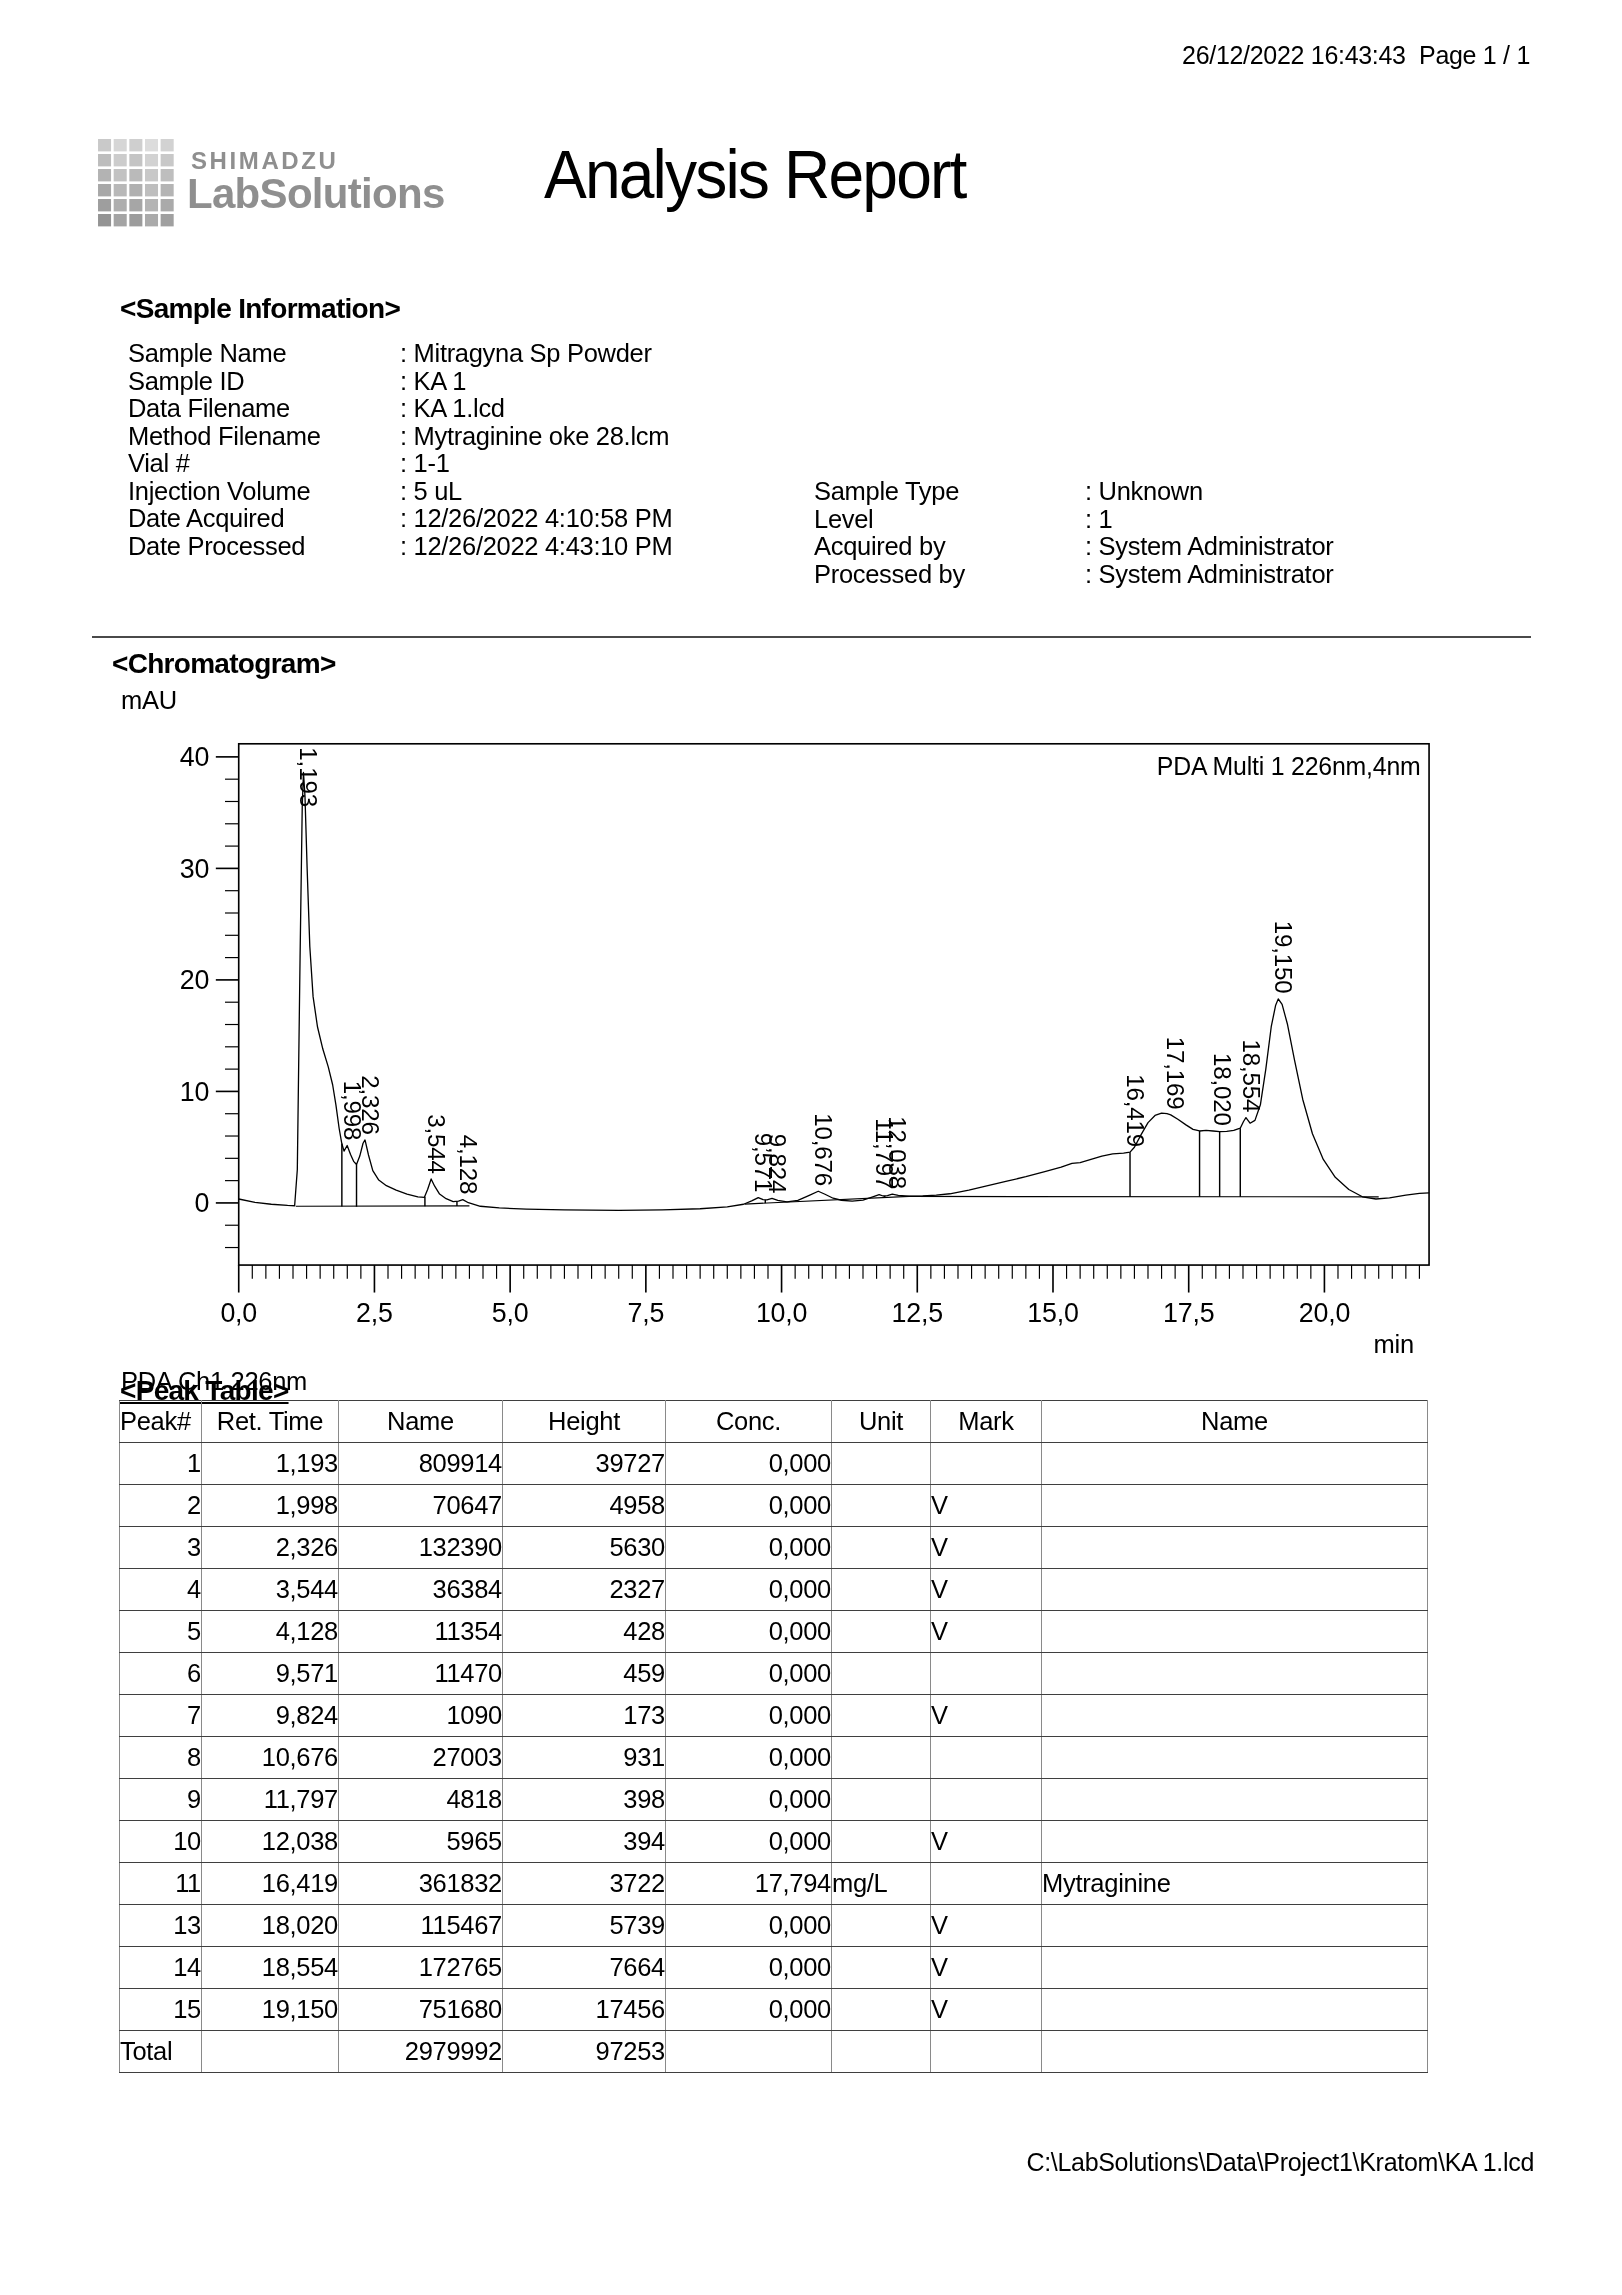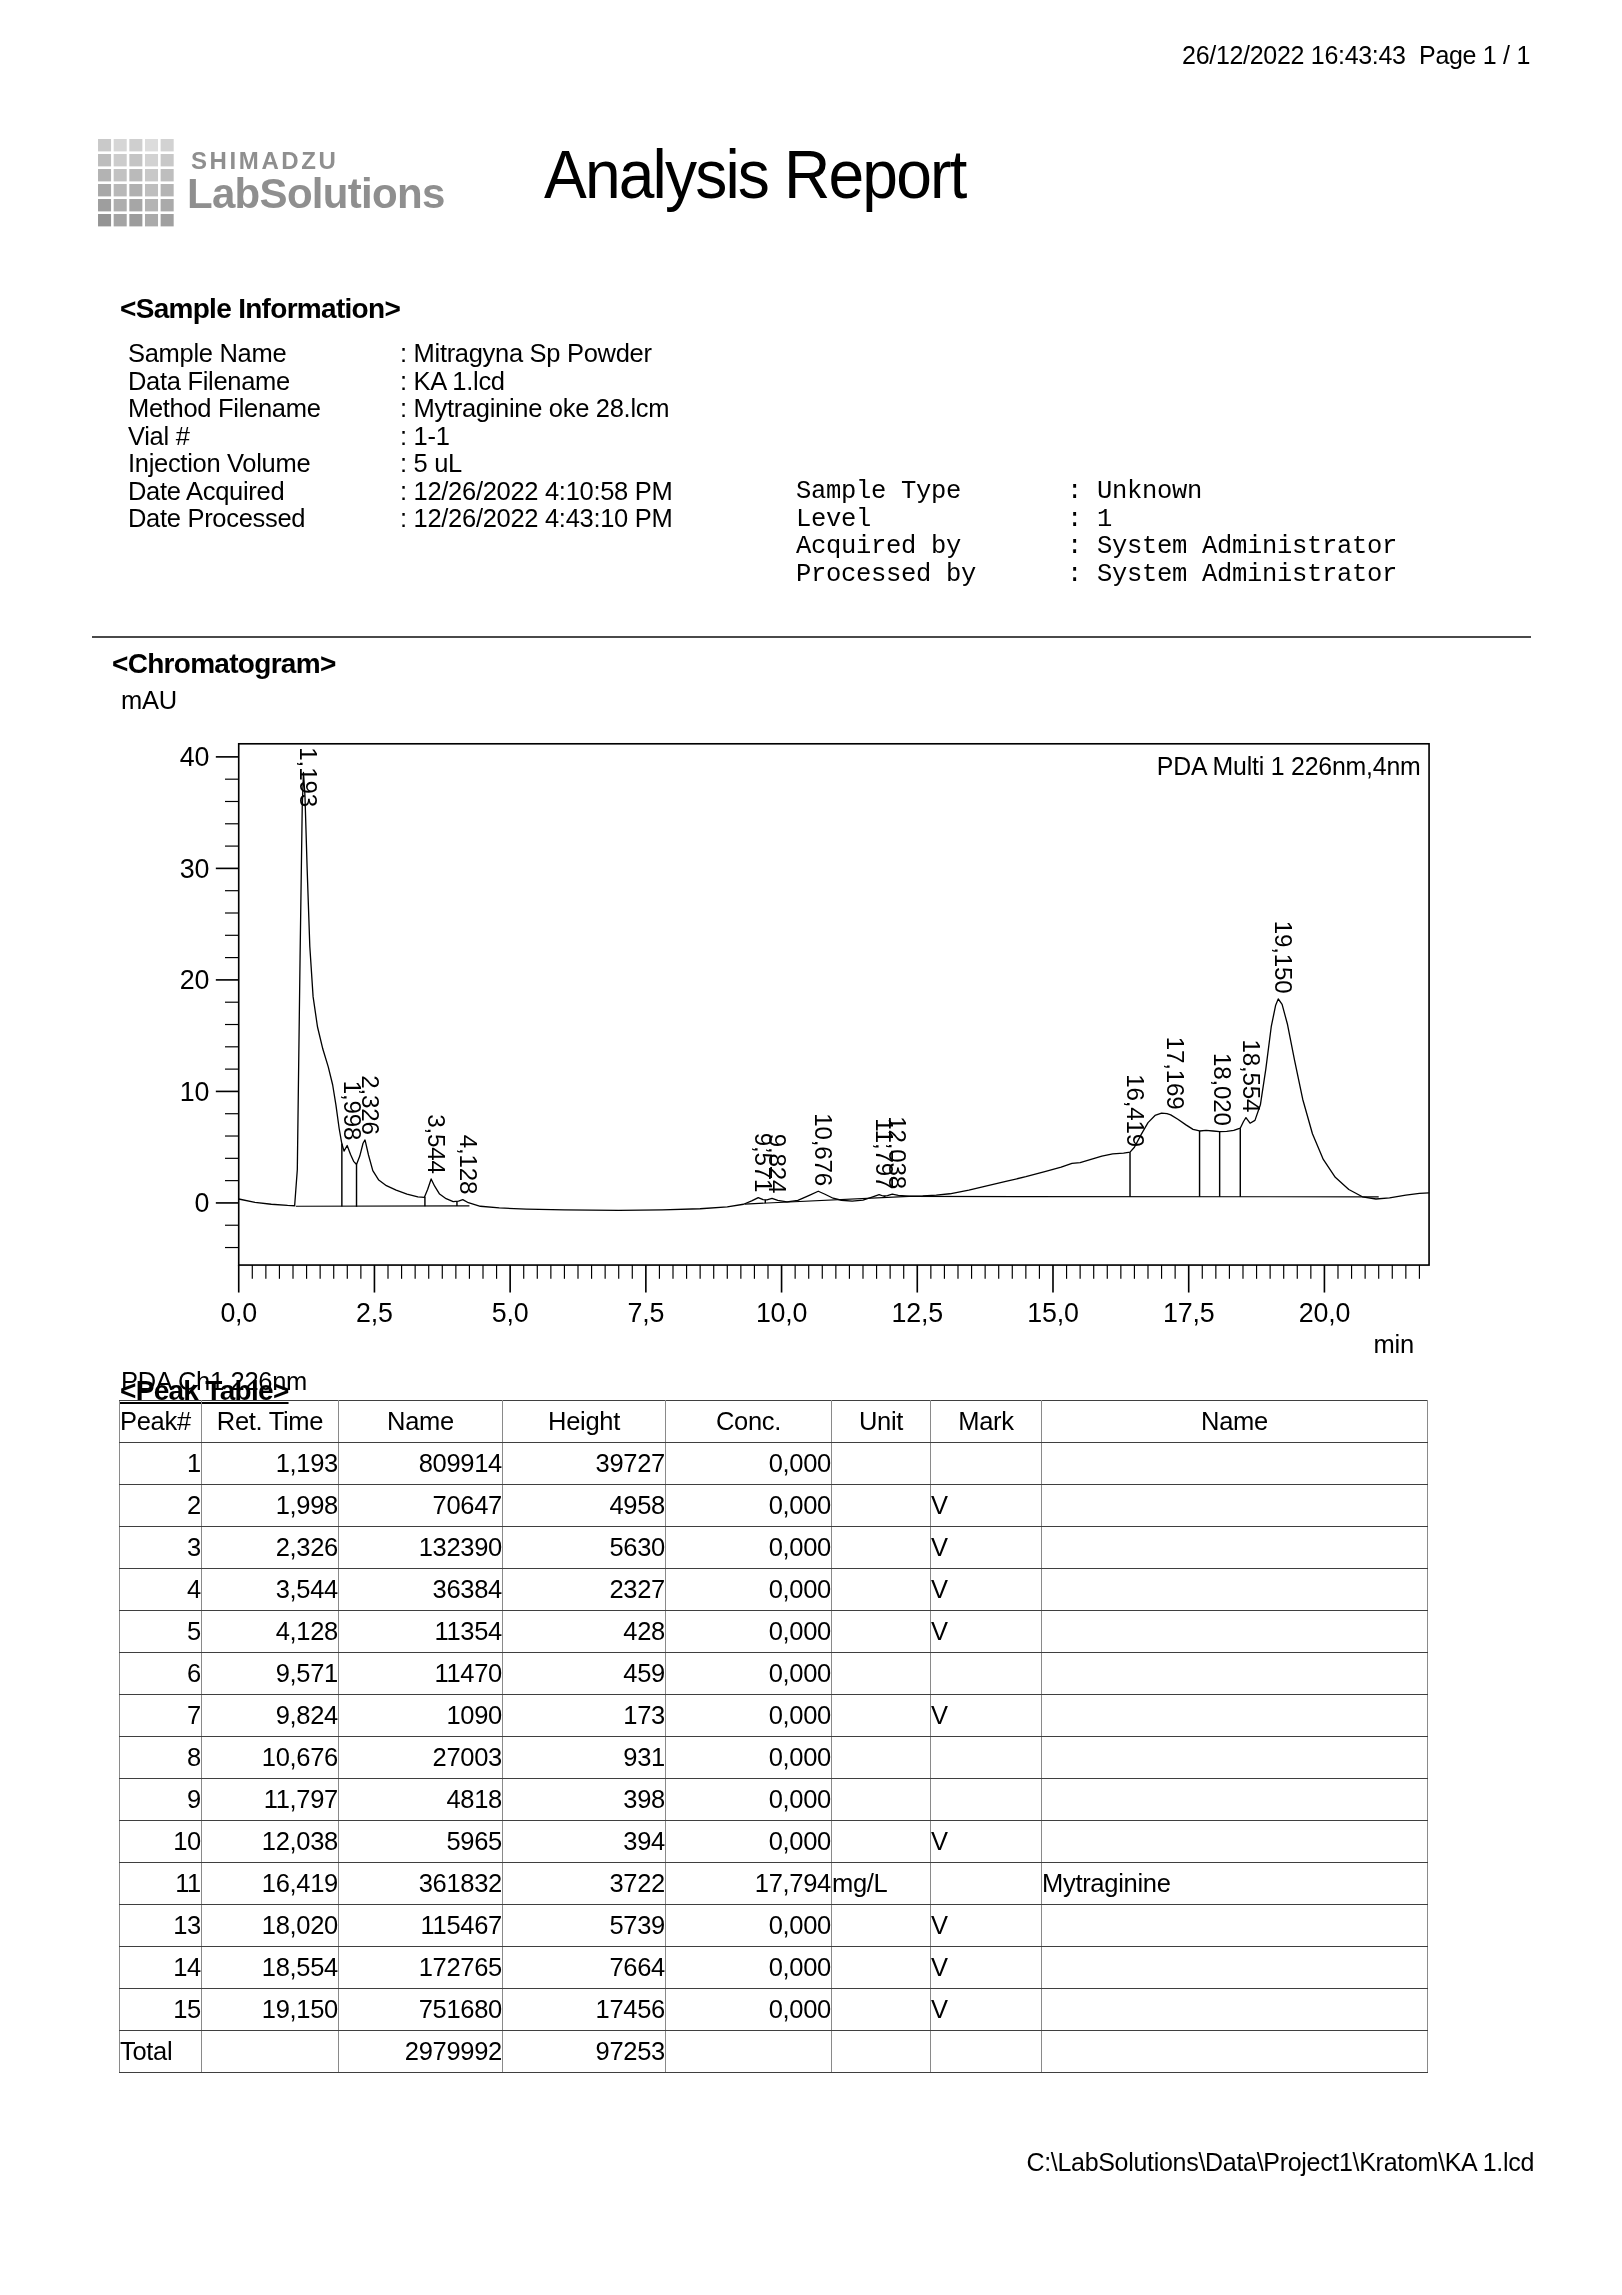--- a/index.html
+++ b/index.html
@@ -13,21 +13,21 @@
   .logo-grid{left:98px;top:139px;}
   .brand-shimadzu{left:191px;top:147px;font-size:24px;font-weight:bold;color:#8f8f8f;letter-spacing:2.6px;}
   .brand-labsolutions{left:187px;top:170px;font-size:42px;font-weight:bold;color:#8f8f8f;letter-spacing:-0.7px;}
   .report-title{left:544px;top:135px;font-size:69px;font-weight:400;letter-spacing:-2px;transform:scaleX(0.93);transform-origin:left top;white-space:nowrap;}
   .section-heading{font-size:28px;font-weight:bold;letter-spacing:-0.7px;white-space:nowrap;}
   .h-sample{left:120px;top:293px;}
   .h-chrom{left:112px;top:648px;}
   .h-peak{left:120px;top:1375px;text-decoration:underline;}
   .info-col{font-size:25.5px;line-height:27.5px;}
   .info-left{left:128px;top:340px;width:680px;}
-  .info-right{left:796px;top:478px;width:713px;font-family:Liberation Mono, monospace;}
+  .info-right{left:814px;top:478px;width:713px;}
   .info-row{display:flex;gap:43px;}
   .info-label{flex:0 0 auto;}
   .info-left .info-label{width:229px;}
   .info-right .info-label{width:228px;}
   .info-value{white-space:pre;}
   .rule{left:92px;top:636px;width:1439px;height:2px;background:#4a4a4a;}
   .mau{left:121px;top:686px;font-size:25.5px;}
   .chart{left:0;top:707px;}
   svg{font-family:"Liberation Sans", sans-serif;}
   .pt-sub{left:121px;top:1367px;font-size:25.5px;}
@@ -91,20 +91,24 @@
     </svg>
   <div class="abs brand-shimadzu">SHIMADZU</div>
   <div class="abs brand-labsolutions">LabSolutions</div>
   <div class="abs report-title">Analysis Report</div>
 
   <div class="abs section-heading h-sample">&lt;Sample Information&gt;</div>
   <div class="abs info-col info-left" id="info-left">
       <div class="info-row">
         <span class="info-label">Sample Name</span>
         <span class="info-value">: Mitragyna Sp Powder</span>
+      </div>
+      <div class="info-row">
+        <span class="info-label">Sample ID</span>
+        <span class="info-value">: KA 1</span>
       </div>
       <div class="info-row">
         <span class="info-label">Data Filename</span>
         <span class="info-value">: KA 1.lcd</span>
       </div>
       <div class="info-row">
         <span class="info-label">Method Filename</span>
         <span class="info-value">: Mytraginine oke 28.lcm</span>
       </div>
       <div class="info-row">

